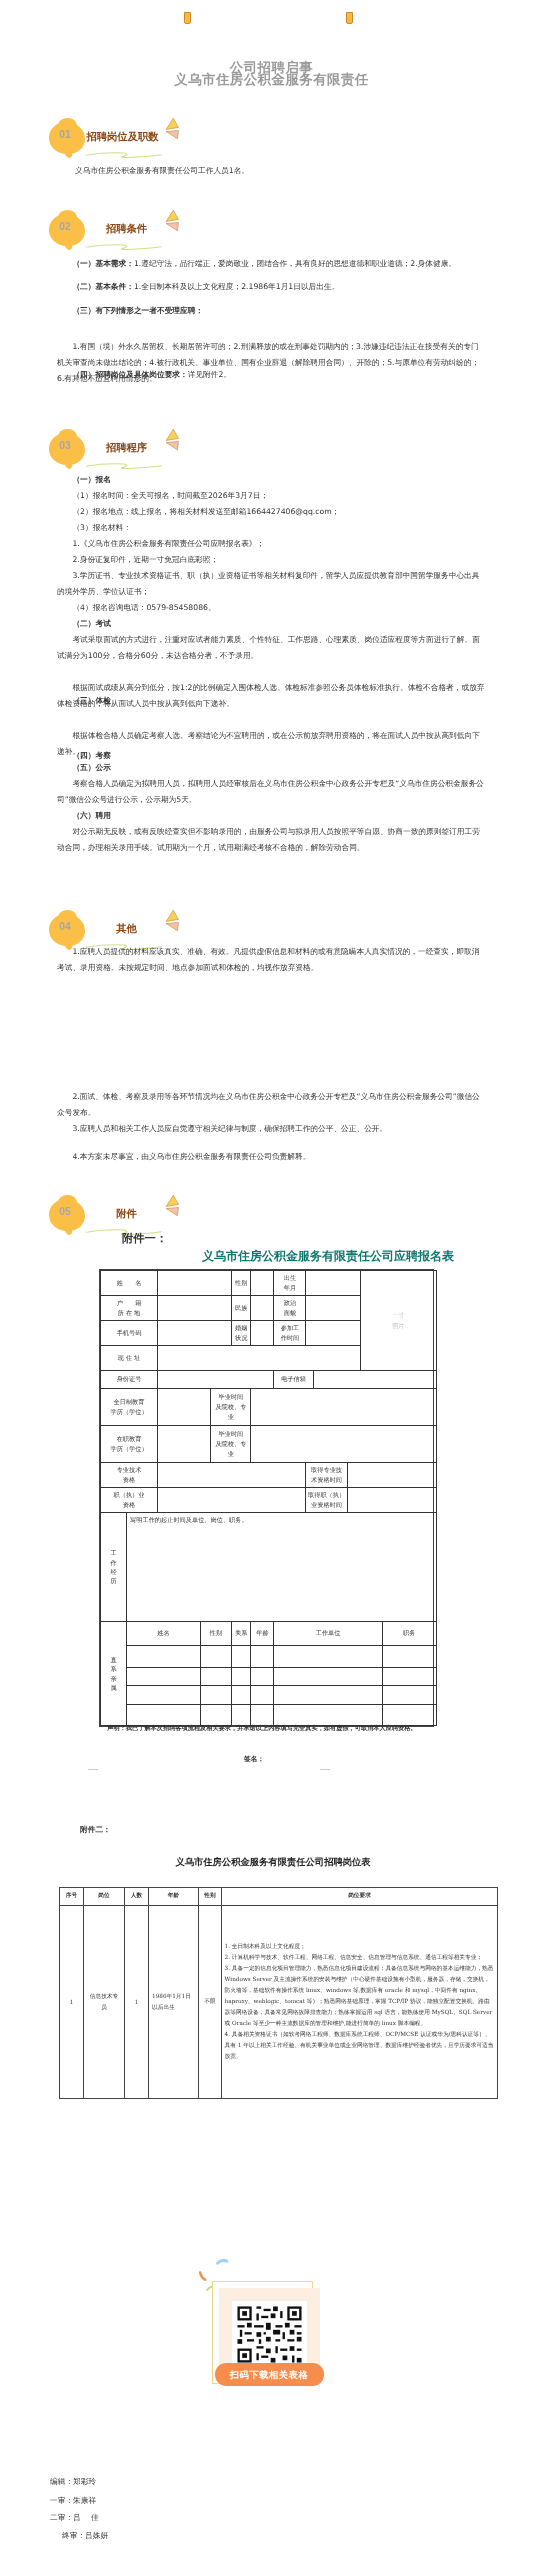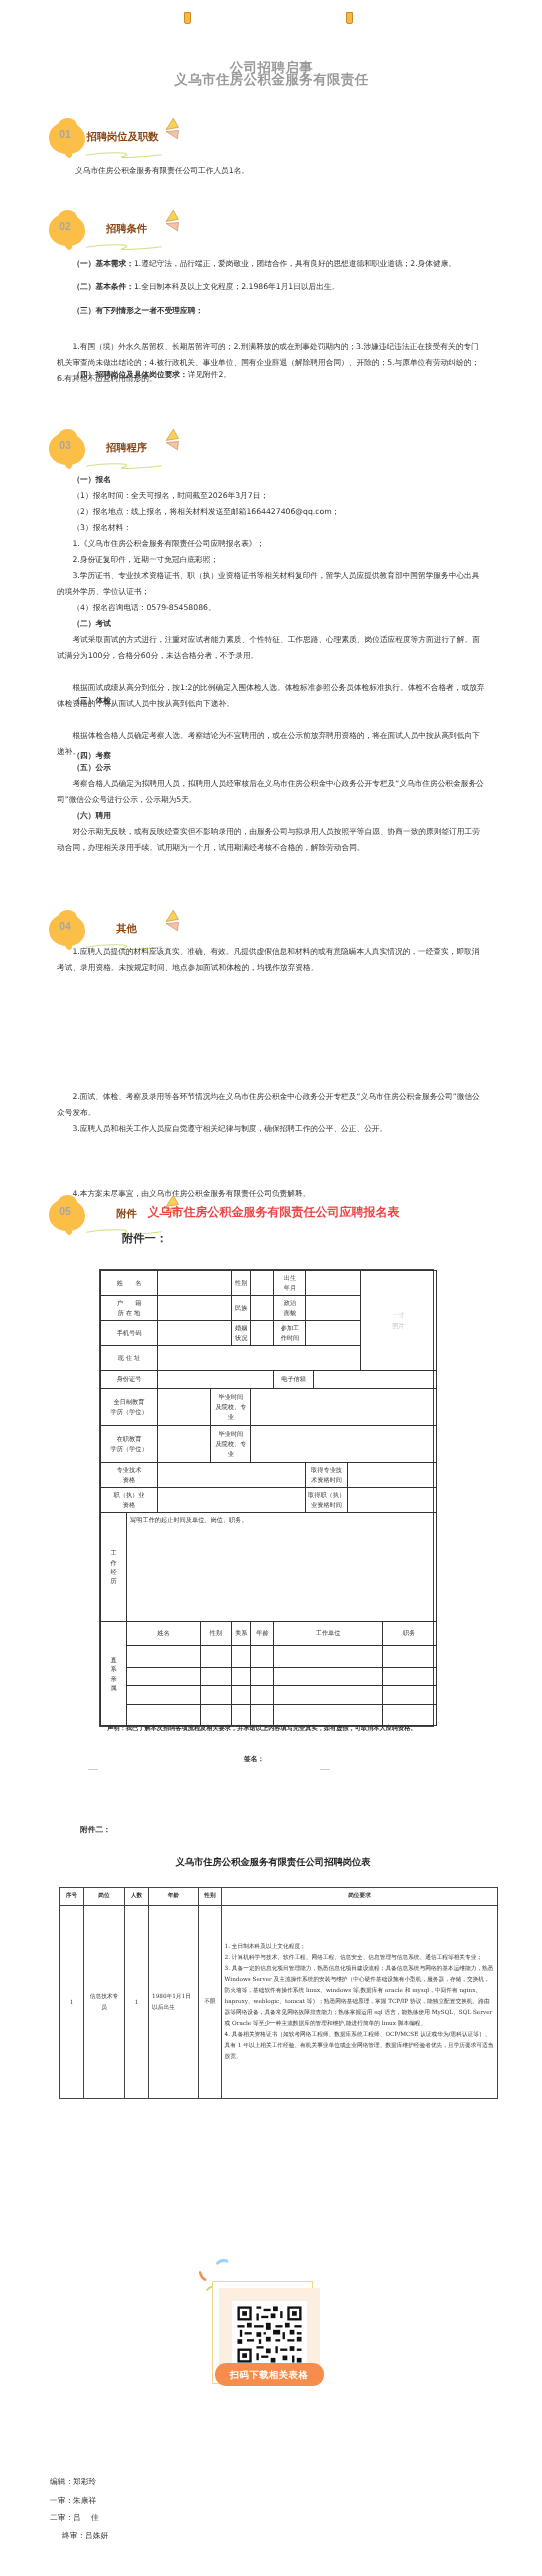--- a/index.html
+++ b/index.html
@@ -139,37 +139,37 @@
       <path d="M2 10 Q40 4 75 6 Q90 8 70 14 Q90 16 150 9" stroke="#cfe08a" stroke-width="2" fill="none"></path>
     </svg>
   <svg class="sec-tri" viewBox="0 0 40 50">
       <polygon points="22,2 32,20 8,24" fill="#fcd053" stroke="#b07a2a" stroke-width="1"></polygon>
       <polygon points="8,28 32,26 30,42" fill="#f8c1ac" stroke="#b07a2a" stroke-width="1"></polygon>
     </svg>
 </div>
 <div class="para indent" style="top:944px;">1.应聘人员提供的材料应该真实、准确、有效。凡提供虚假信息和材料的或有意隐瞒本人真实情况的，一经查实，即取消考试、录用资格。未按规定时间、地点参加面试和体检的，均视作放弃资格。</div>
 <div class="para indent" style="top:1089px;">2.面试、体检、考察及录用等各环节情况均在义乌市住房公积金中心政务公开专栏及“义乌市住房公积金服务公司”微信公众号发布。</div>
 <div class="para indent" style="top:1121px;">3.应聘人员和相关工作人员应自觉遵守相关纪律与制度，确保招聘工作的公平、公正、公开。</div>
-<div class="para indent" style="top:1186px;">4.本方案未尽事宜，由义乌市住房公积金服务有限责任公司负责解释。</div>
+<div class="para indent" style="top:1149px;">4.本方案未尽事宜，由义乌市住房公积金服务有限责任公司负责解释。</div>
 
 <div class="sec-head" style="top:1194px;">
   <div class="sec-cloud"></div>
   <span class="sec-num">05</span>
   <span class="sec-title">附件</span>
   <svg class="sec-squiggle" viewBox="0 0 160 20">
       <path d="M2 10 Q40 4 75 6 Q90 8 70 14 Q90 16 150 9" stroke="#cfe08a" stroke-width="2" fill="none"></path>
     </svg>
   <svg class="sec-tri" viewBox="0 0 40 50">
       <polygon points="22,2 32,20 8,24" fill="#fcd053" stroke="#b07a2a" stroke-width="1"></polygon>
       <polygon points="8,28 32,26 30,42" fill="#f8c1ac" stroke="#b07a2a" stroke-width="1"></polygon>
     </svg>
 </div>
 
 <div class="abs" style="left:106px; top:1231px; font-size:11.3px; font-weight:bold; color:#333;padding-left:16px;">附件一：</div>
-<div class="abs" style="left:93px; top:1204px; width:361px; text-align:center; font-size:12px; font-weight:bold; font-family:'DejaVu Serif','Liberation Serif',serif; color:#ef4444;">义乌市住房公积金服务有限责任公司应聘报名表</div>
+<div class="abs" style="left:93px; top:1248px; width:361px; text-align:right; font-size:12px; font-weight:bold; font-family:'DejaVu Serif','Liberation Serif',serif; color:#0f766e;">义乌市住房公积金服务有限责任公司应聘报名表</div>
 
 <div class="form-wrap">
   <table class="grid">
     <colgroup>
       <col style="width:26px">
         <col style="width:31px">
         <col style="width:43px">
         <col style="width:10.3px">
         <col style="width:20.6px">
         <col style="width:19.6px">

